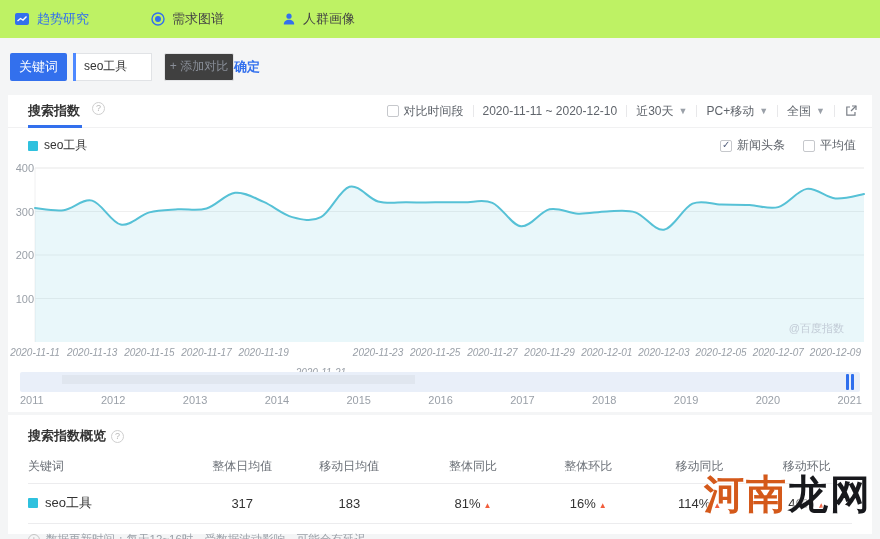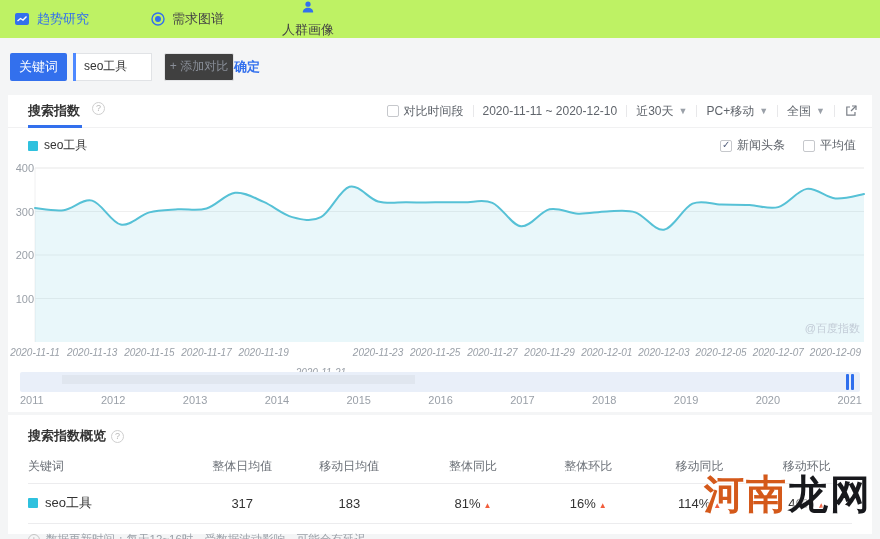--- a/index.html
+++ b/index.html
@@ -8,21 +8,21 @@
     font-family: "Liberation Sans", sans-serif;
     background:#f4f5f6;
     position:relative;
     overflow:hidden;
     color:#333;
   }
   
   .topnav { height:38px; background:#bef264; display:flex; align-items:center; padding:0 14px; }
   .brand { display:flex; align-items:center; gap:7px; color:#3370ed; font-size:13px; margin-right:62px; cursor:pointer; }
   .nav-item { display:flex; align-items:center; gap:7px; color:#444; font-size:13px; cursor:pointer; }
-  .nav-item + .nav-item { margin-left:58px;flex-direction:column; }
+  .nav-item + .nav-item { margin-left:58px; }
   .nav-item:first-of-type { margin-left:0; }
   
   .searchrow { height:57px; display:flex; align-items:center; padding:0 10px; }
   .kw-btn { width:57px; height:28px; background:#3370ed; color:#fff; font-size:13px; border:none;
             border-radius:2px; cursor:pointer; font-family:inherit; }
   .kw-wrap { display:flex; margin-left:6px; height:28px; }
   .series-bar { width:3px; background:#4d88ff; }
   .kw-input { width:76px; height:28px; border:1px solid #e1e3e6; border-left:none; font-size:12px;
               padding:0 8px; color:#333; font-family:inherit; outline:none; background:#fff; }
   .add-btn { margin-left:12px; width:70px; height:28px; background:#404040; border:1px solid #e3e4e6;
@@ -48,21 +48,21 @@
   
   .legendrow { height:35px; display:flex; align-items:center; padding:0 16px 0 20px; }
   .swatch { width:10px; height:10px; background:#2fc1de; border-radius:1px; display:inline-block; }
   .legend-item { display:flex; align-items:center; gap:6px; font-size:12px; color:#333; cursor:pointer; }
   .overlays { margin-left:auto; display:flex; align-items:center; gap:18px; font-size:12px; color:#5f646b; }
   .toggle { display:flex; align-items:center; gap:5px; cursor:pointer; }
   
   .chart { position:relative; height:180px; }
   .chart svg { position:absolute; inset:0; }
   .ylabel { position:absolute; left:0; width:26px; text-align:right; font-size:11px; color:#9aa0a8; }
-  .chart-watermark { position:absolute; right:12px; top:158px; font-size:11px; color:#c2cbd6; }
+  .chart-watermark { position:absolute; right:28px; top:158px; font-size:11px; color:#c2cbd6; }
   .xlabels { position:relative; height:20px;font-style:italic; }
   .xlabel { position:absolute; top:4px; transform:translateX(-50%); font-size:10px; color:#9aa0a8; white-space:nowrap; }
   
   .slider { position:absolute; left:12px; right:12px; top:277px; height:20px; background:#e9eff9; border-radius:2px; cursor:pointer; }
   .slider-preview { position:absolute; left:5%; top:3px; width:42%; height:9px; background:#d9dee8; opacity:.55; }
   .slider-handle { position:absolute; right:6px; top:2px; display:flex; gap:2px; cursor:ew-resize; }
   .slider-handle span { width:3px; height:16px; background:#2f6fed; border-radius:1px; }
   .years { position:absolute; left:12px; right:10px; top:299px; display:flex; justify-content:space-between; font-size:11px; color:#9aa0a8; }
   
   .table-card { position:absolute; left:8px; top:415px; width:864px; height:119px; background:#fff; }

